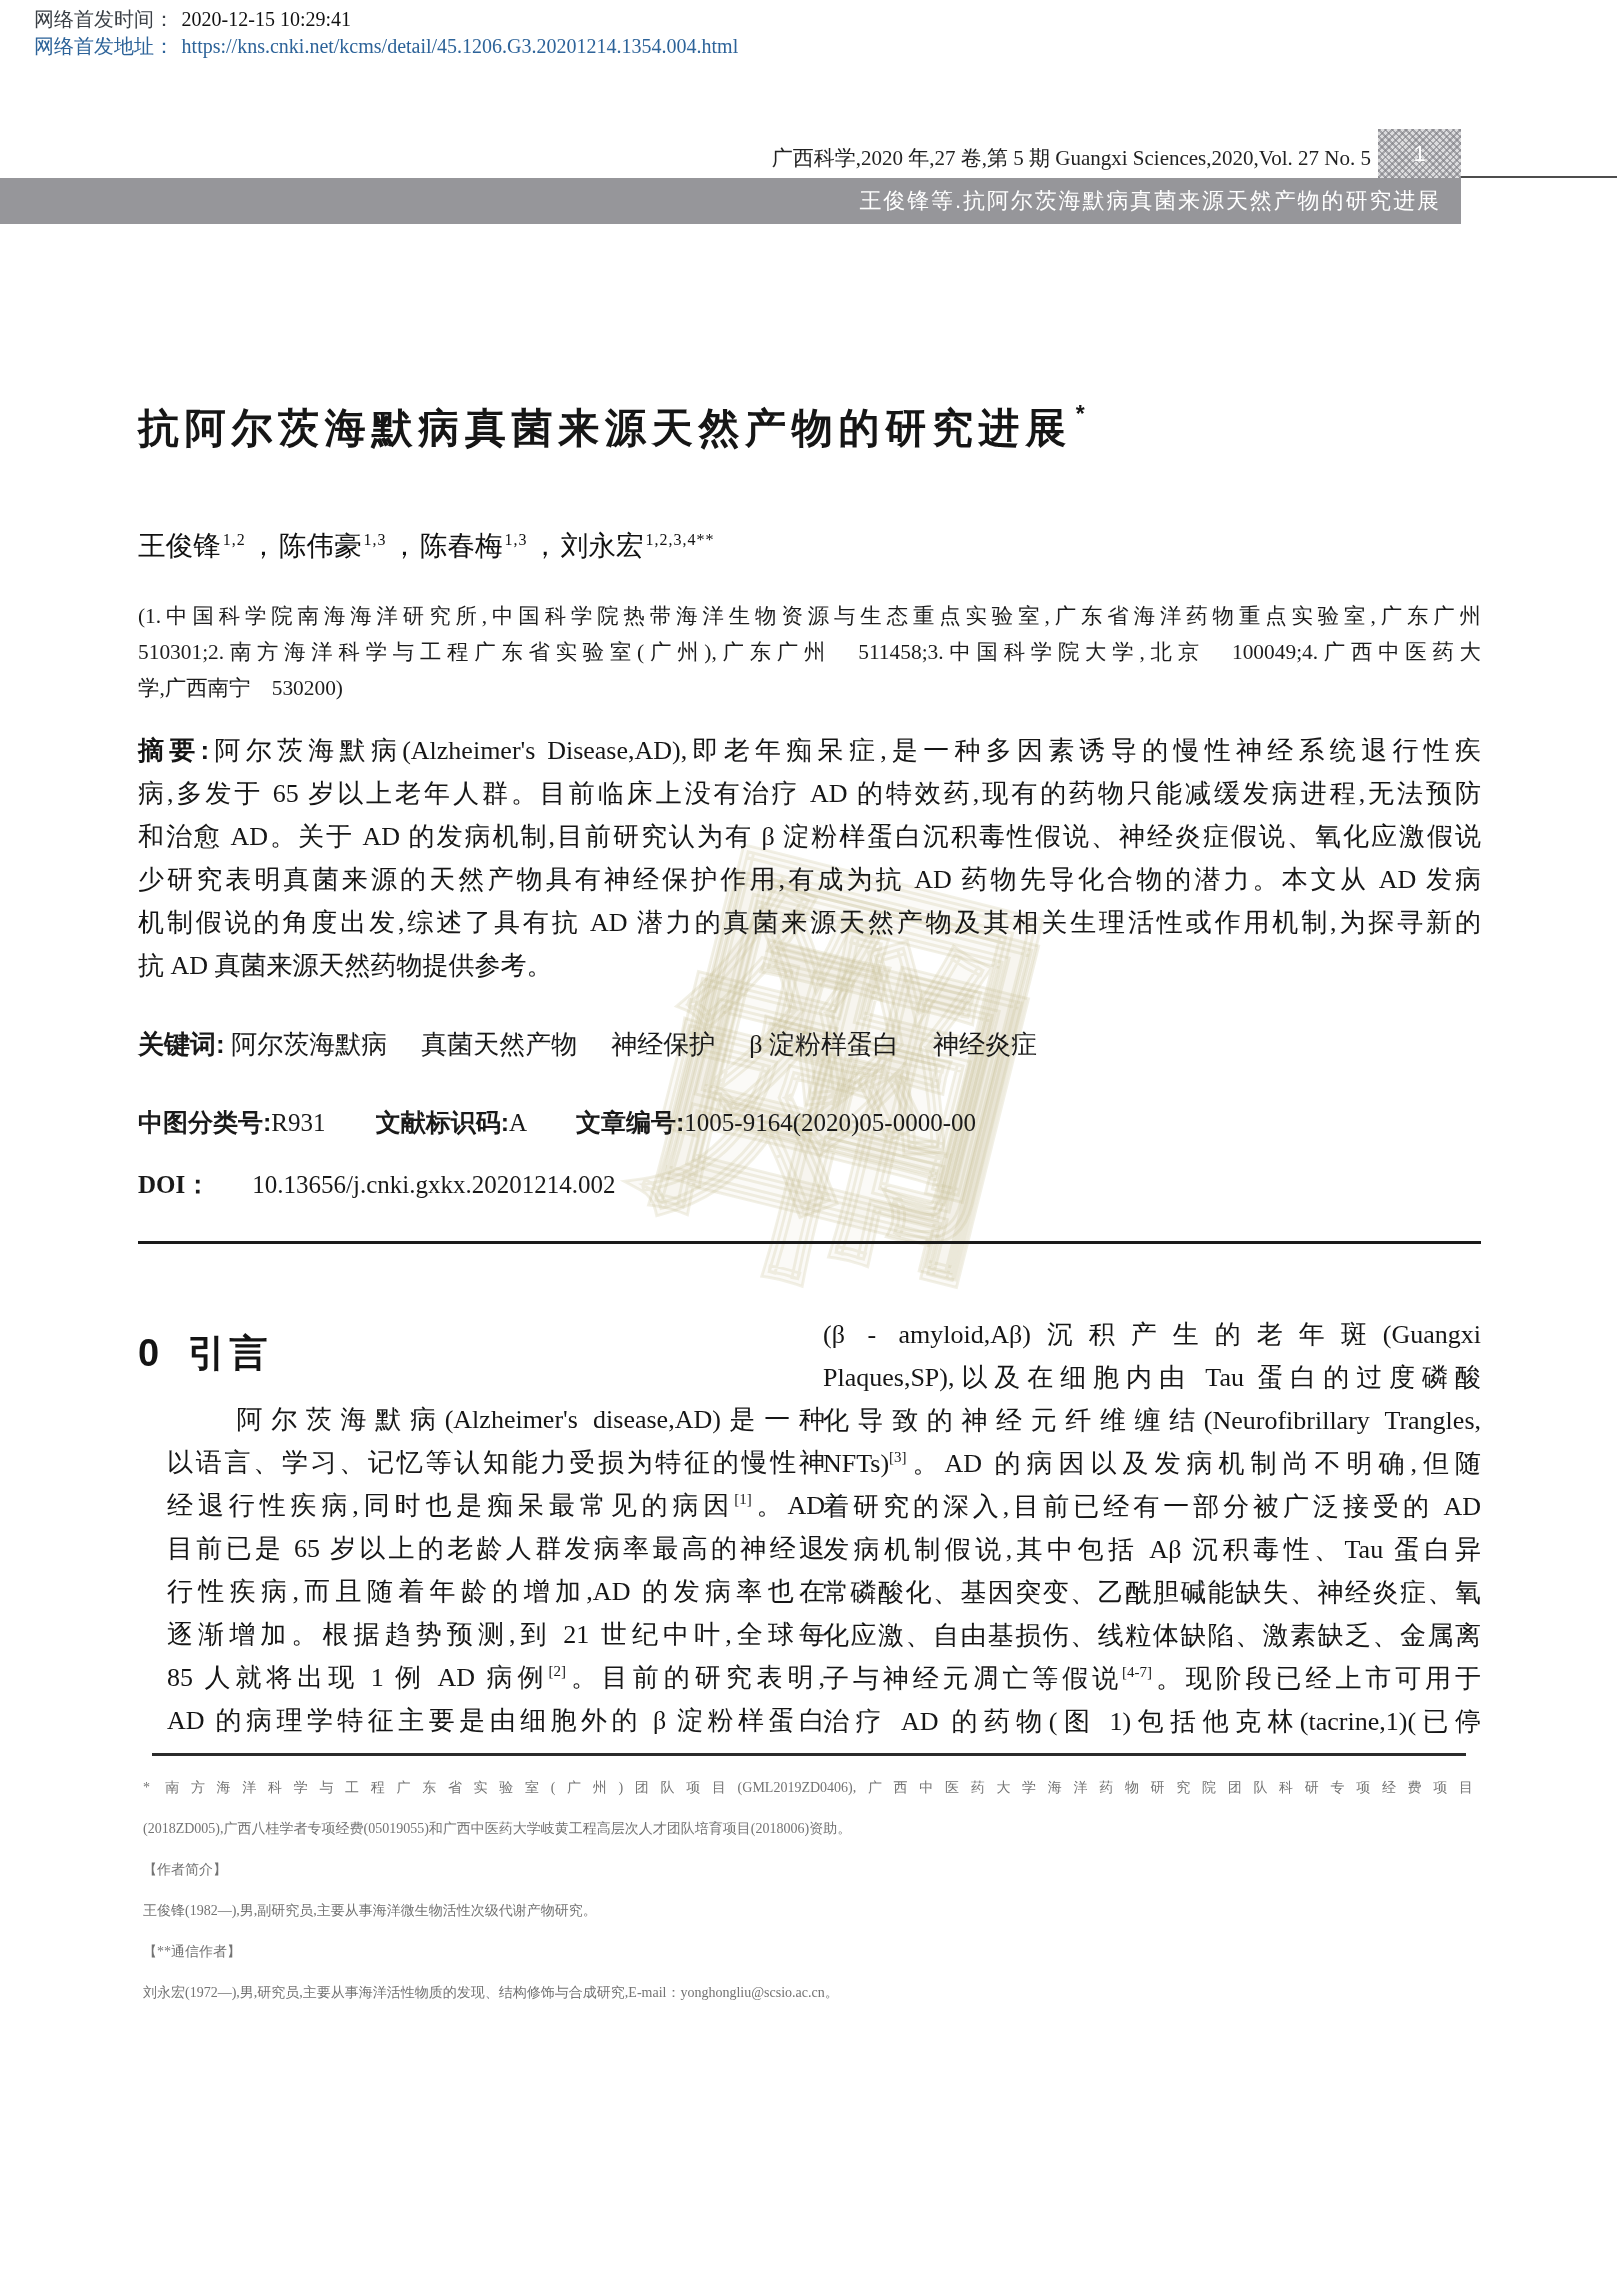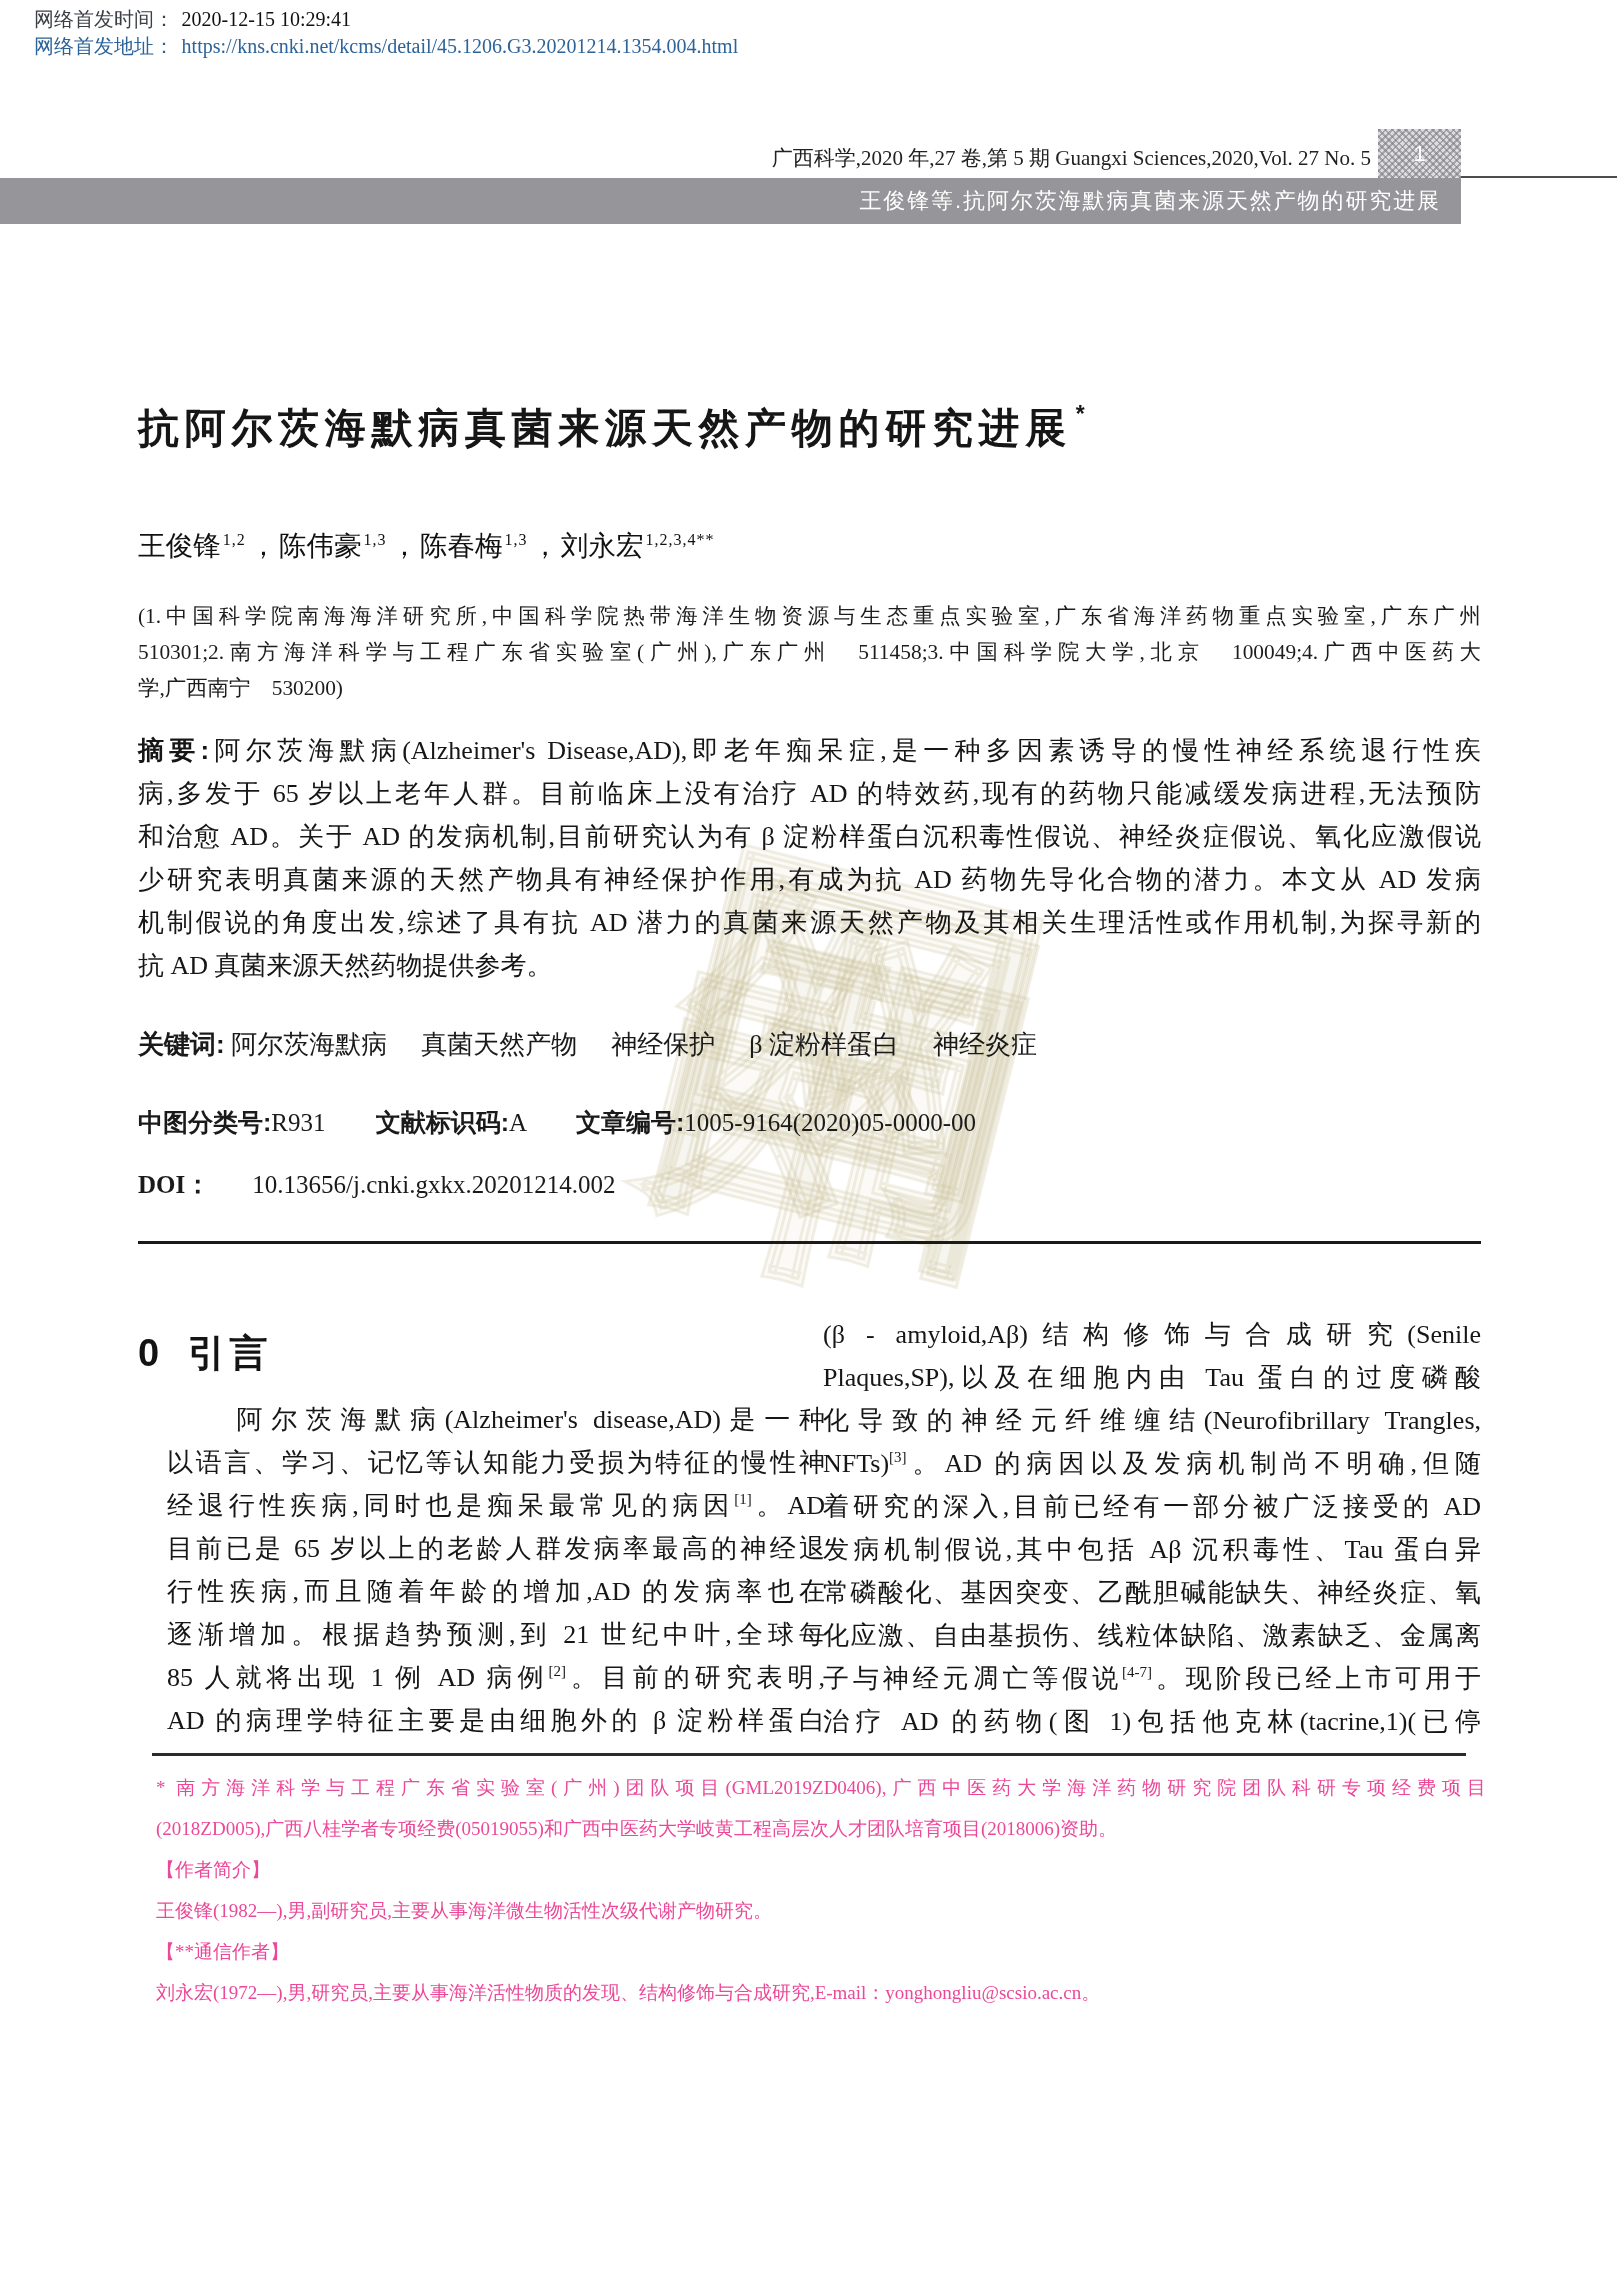--- a/index.html
+++ b/index.html
@@ -55,21 +55,21 @@
   .sec-num{margin-right:28.5px;}
   .sec-title{letter-spacing:3.8px;}
   .col{width:658px;font-size:26px;line-height:43px;color:#161616;}
   .left-col{left:138px;top:1398px;margin-left:29px;}
   .right-col{left:823px;top:1313px;}
   .tline{height:inherit;}
   .just{text-align:justify;text-align-last:justify;}
   sup.ref{font-size:15px;line-height:0;vertical-align:super;}
   
   .foot-rule{left:152px;top:1753px;width:1314px;height:2.9px;background:#2b2b2b;}
-  .footnotes{left:156px;top:1767px;width:1330px;font-size:19px;line-height:41px;color:#ec4899;}
+  .footnotes{left:143px;top:1767px;width:1330px;font-size:14px;line-height:41px;color:#737373;}
 </style>
 </head>
 <body>
 
 <div class="page">
 
   <div class="watermark">中国知网</div>
 
   <div class="z stamp">
     <div class="stamp-row">
@@ -135,21 +135,21 @@
       <div class="tline just">　　阿尔茨海默病(Alzheimer's disease,AD)是一种</div>
       <div class="tline just">以语言、学习、记忆等认知能力受损为特征的慢性神</div>
       <div class="tline just">经退行性疾病,同时也是痴呆最常见的病因<sup class="ref">[1]</sup>。AD</div>
       <div class="tline just">目前已是 65 岁以上的老龄人群发病率最高的神经退</div>
       <div class="tline just">行性疾病,而且随着年龄的增加,AD 的发病率也在</div>
       <div class="tline just">逐渐增加。根据趋势预测,到 21 世纪中叶,全球每</div>
       <div class="tline just">85 人就将出现 1 例 AD 病例<sup class="ref">[2]</sup>。目前的研究表明,</div>
       <div class="tline just">AD 的病理学特征主要是由细胞外的 β 淀粉样蛋白</div>
     </div>
   <div class="z col right-col">
-      <div class="tline just">(β - amyloid,Aβ)结构修饰与合成研究(Senile</div>
+      <div class="tline just">(β - amyloid,Aβ)沉积产生的老年斑(Guangxi</div>
       <div class="tline just">Plaques,SP),以及在细胞内由 Tau 蛋白的过度磷酸</div>
       <div class="tline just">化导致的神经元纤维缠结(Neurofibrillary Trangles,</div>
       <div class="tline just">NFTs)<sup class="ref">[3]</sup>。AD 的病因以及发病机制尚不明确,但随</div>
       <div class="tline just">着研究的深入,目前已经有一部分被广泛接受的 AD</div>
       <div class="tline just">发病机制假说,其中包括 Aβ 沉积毒性、Tau 蛋白异</div>
       <div class="tline just">常磷酸化、基因突变、乙酰胆碱能缺失、神经炎症、氧</div>
       <div class="tline just">化应激、自由基损伤、线粒体缺陷、激素缺乏、金属离</div>
       <div class="tline just">子与神经元凋亡等假说<sup class="ref">[4-7]</sup>。现阶段已经上市可用于</div>
       <div class="tline just">治疗 AD 的药物(图 1)包括他克林(tacrine,1)(已停</div>
     </div>

